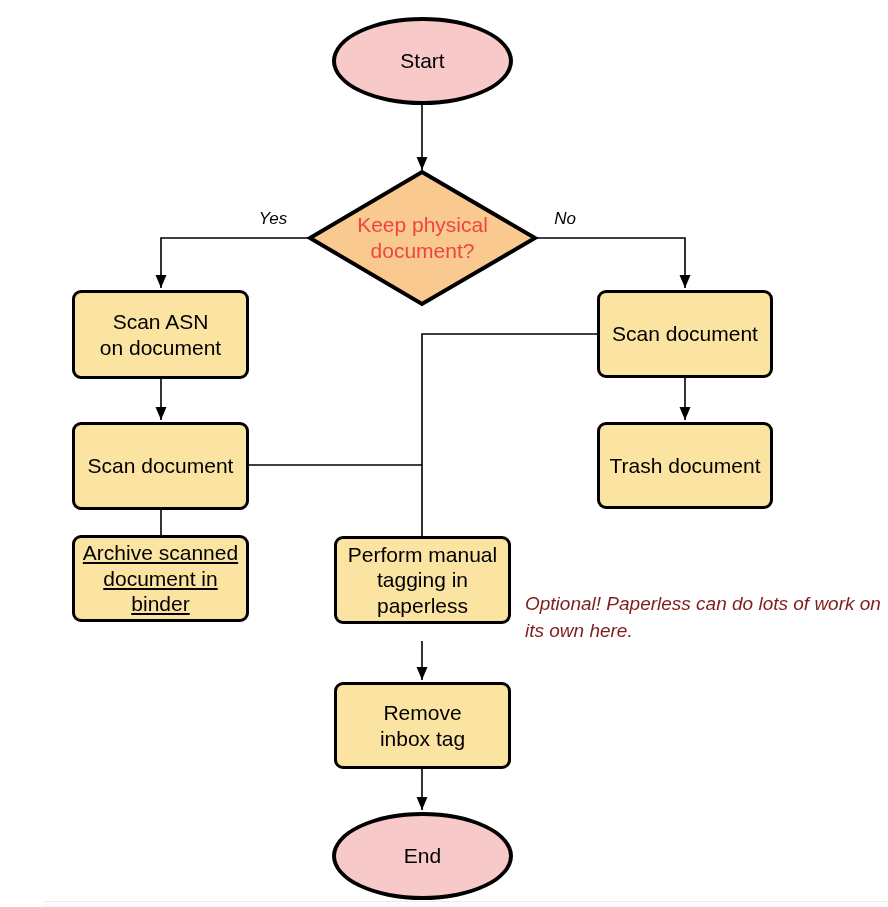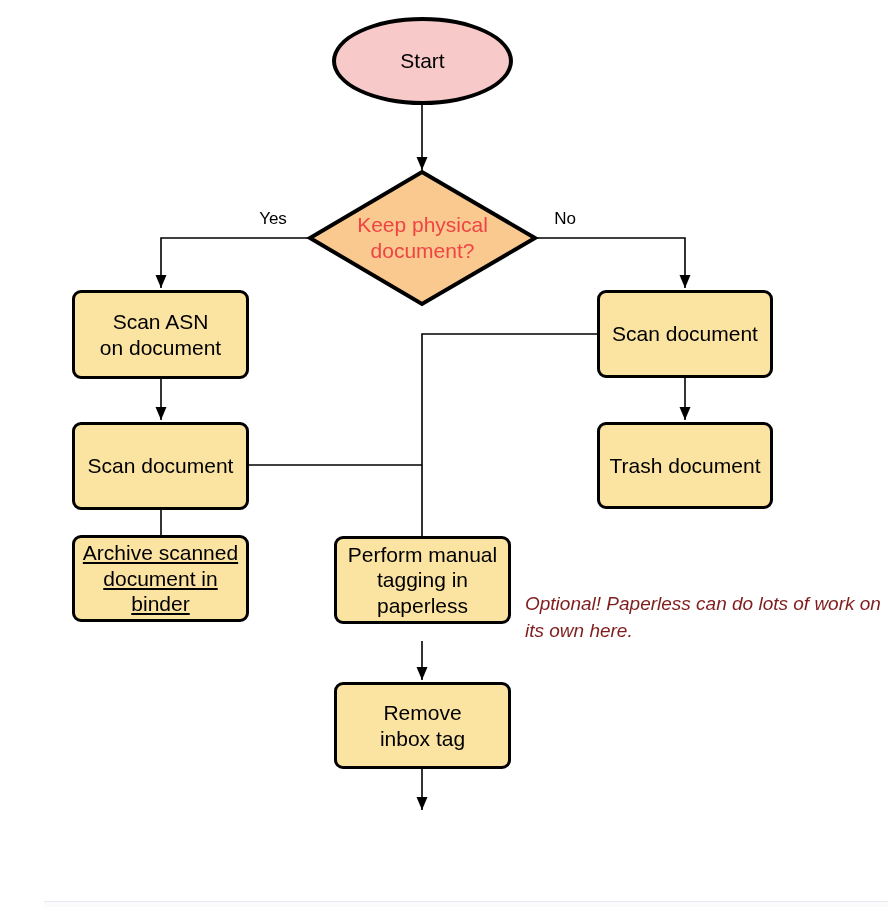--- a/index.html
+++ b/index.html
@@ -64,20 +64,21 @@
     font-size: 21px;
     line-height: 1.25;
     white-space: pre-line;
   }
   .edge-label {
     position: absolute;
     font-size: 17px;
     color: #000;
     text-align: center;
     white-space: pre;
+    font-style: italic;
   }
   .annotation {
     position: absolute;
     font-size: 19px;
     font-style: italic;
     line-height: 27px;
     color: #7f1d1d;
     white-space: pre-line;
   }
   .bottom-strip {
@@ -159,16 +160,19 @@
   </div>
 
   <div class="annotation" style="left:481px; top:590px; width:404px;">Optional! Paperless can do lots of work on
 its own here.</div>
 
   <div class="node process" style="left:290px; top:682px; width:177px; height:87px;">
     <span>Remove
 inbox tag</span>
   </div>
 
+  <div class="node terminator" style="left:288px; top:812px; width:181px; height:88px;">
+    <span>End</span>
+  </div>
 
   <div class="bottom-strip"></div>
 
 </div>
 
 </body></html>

